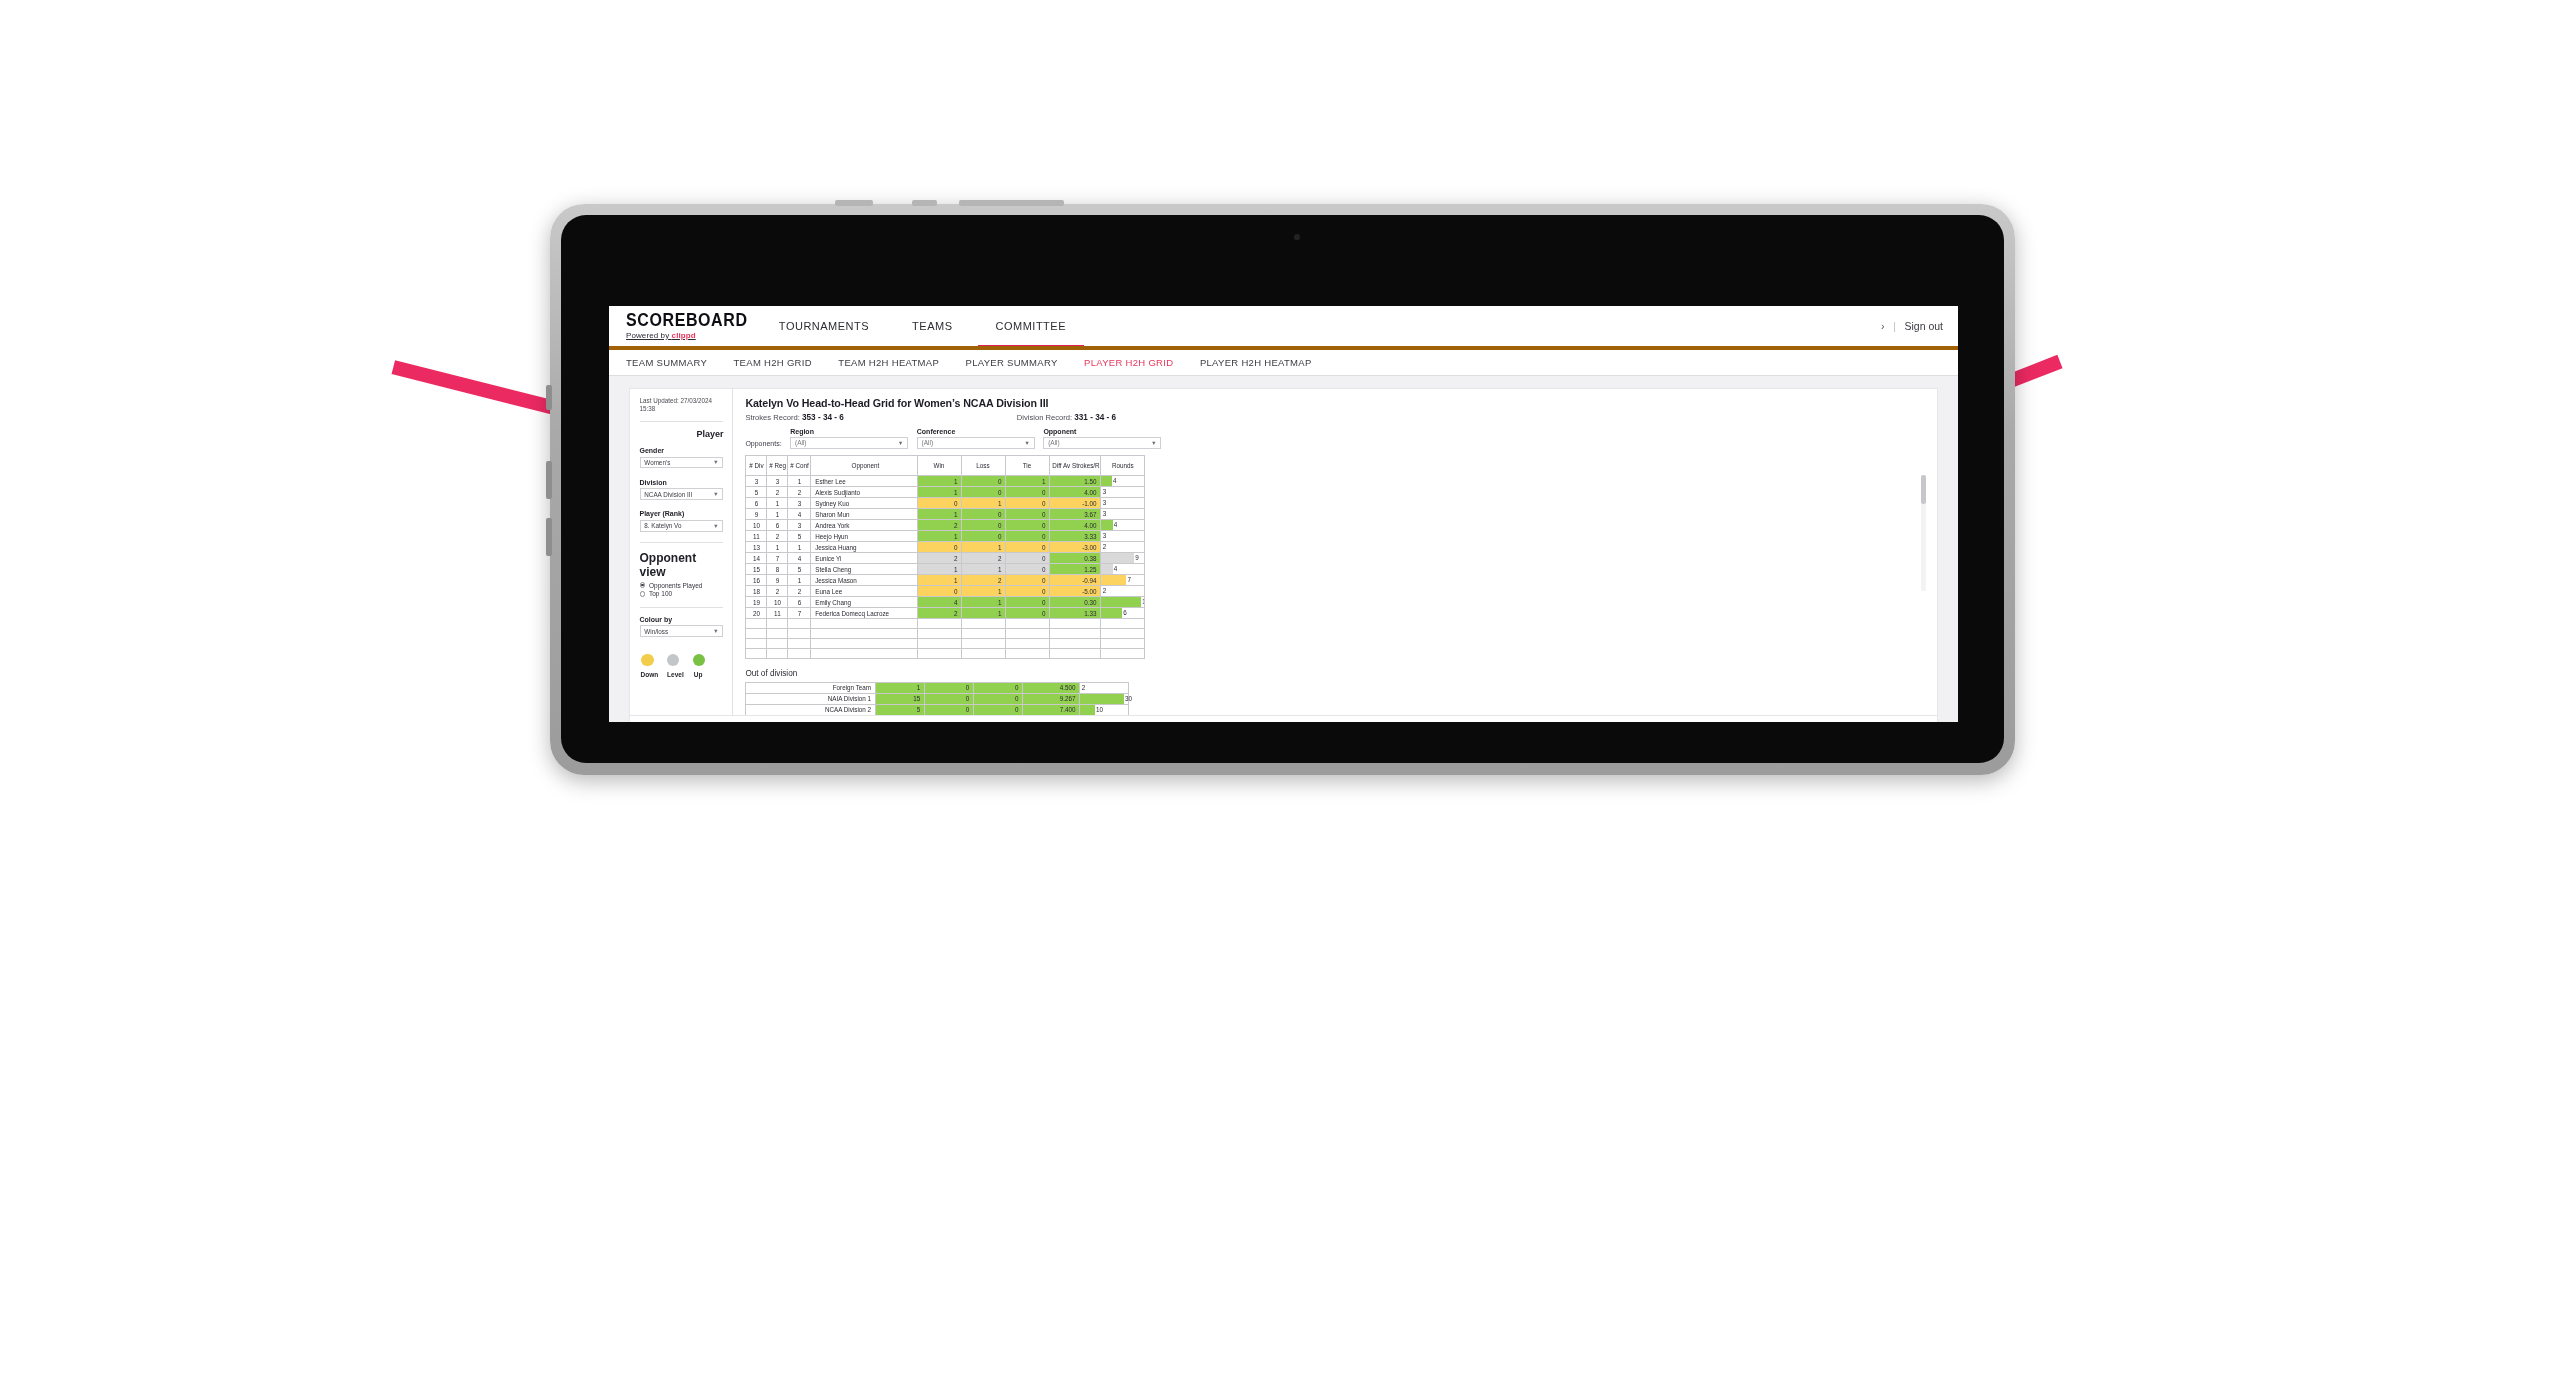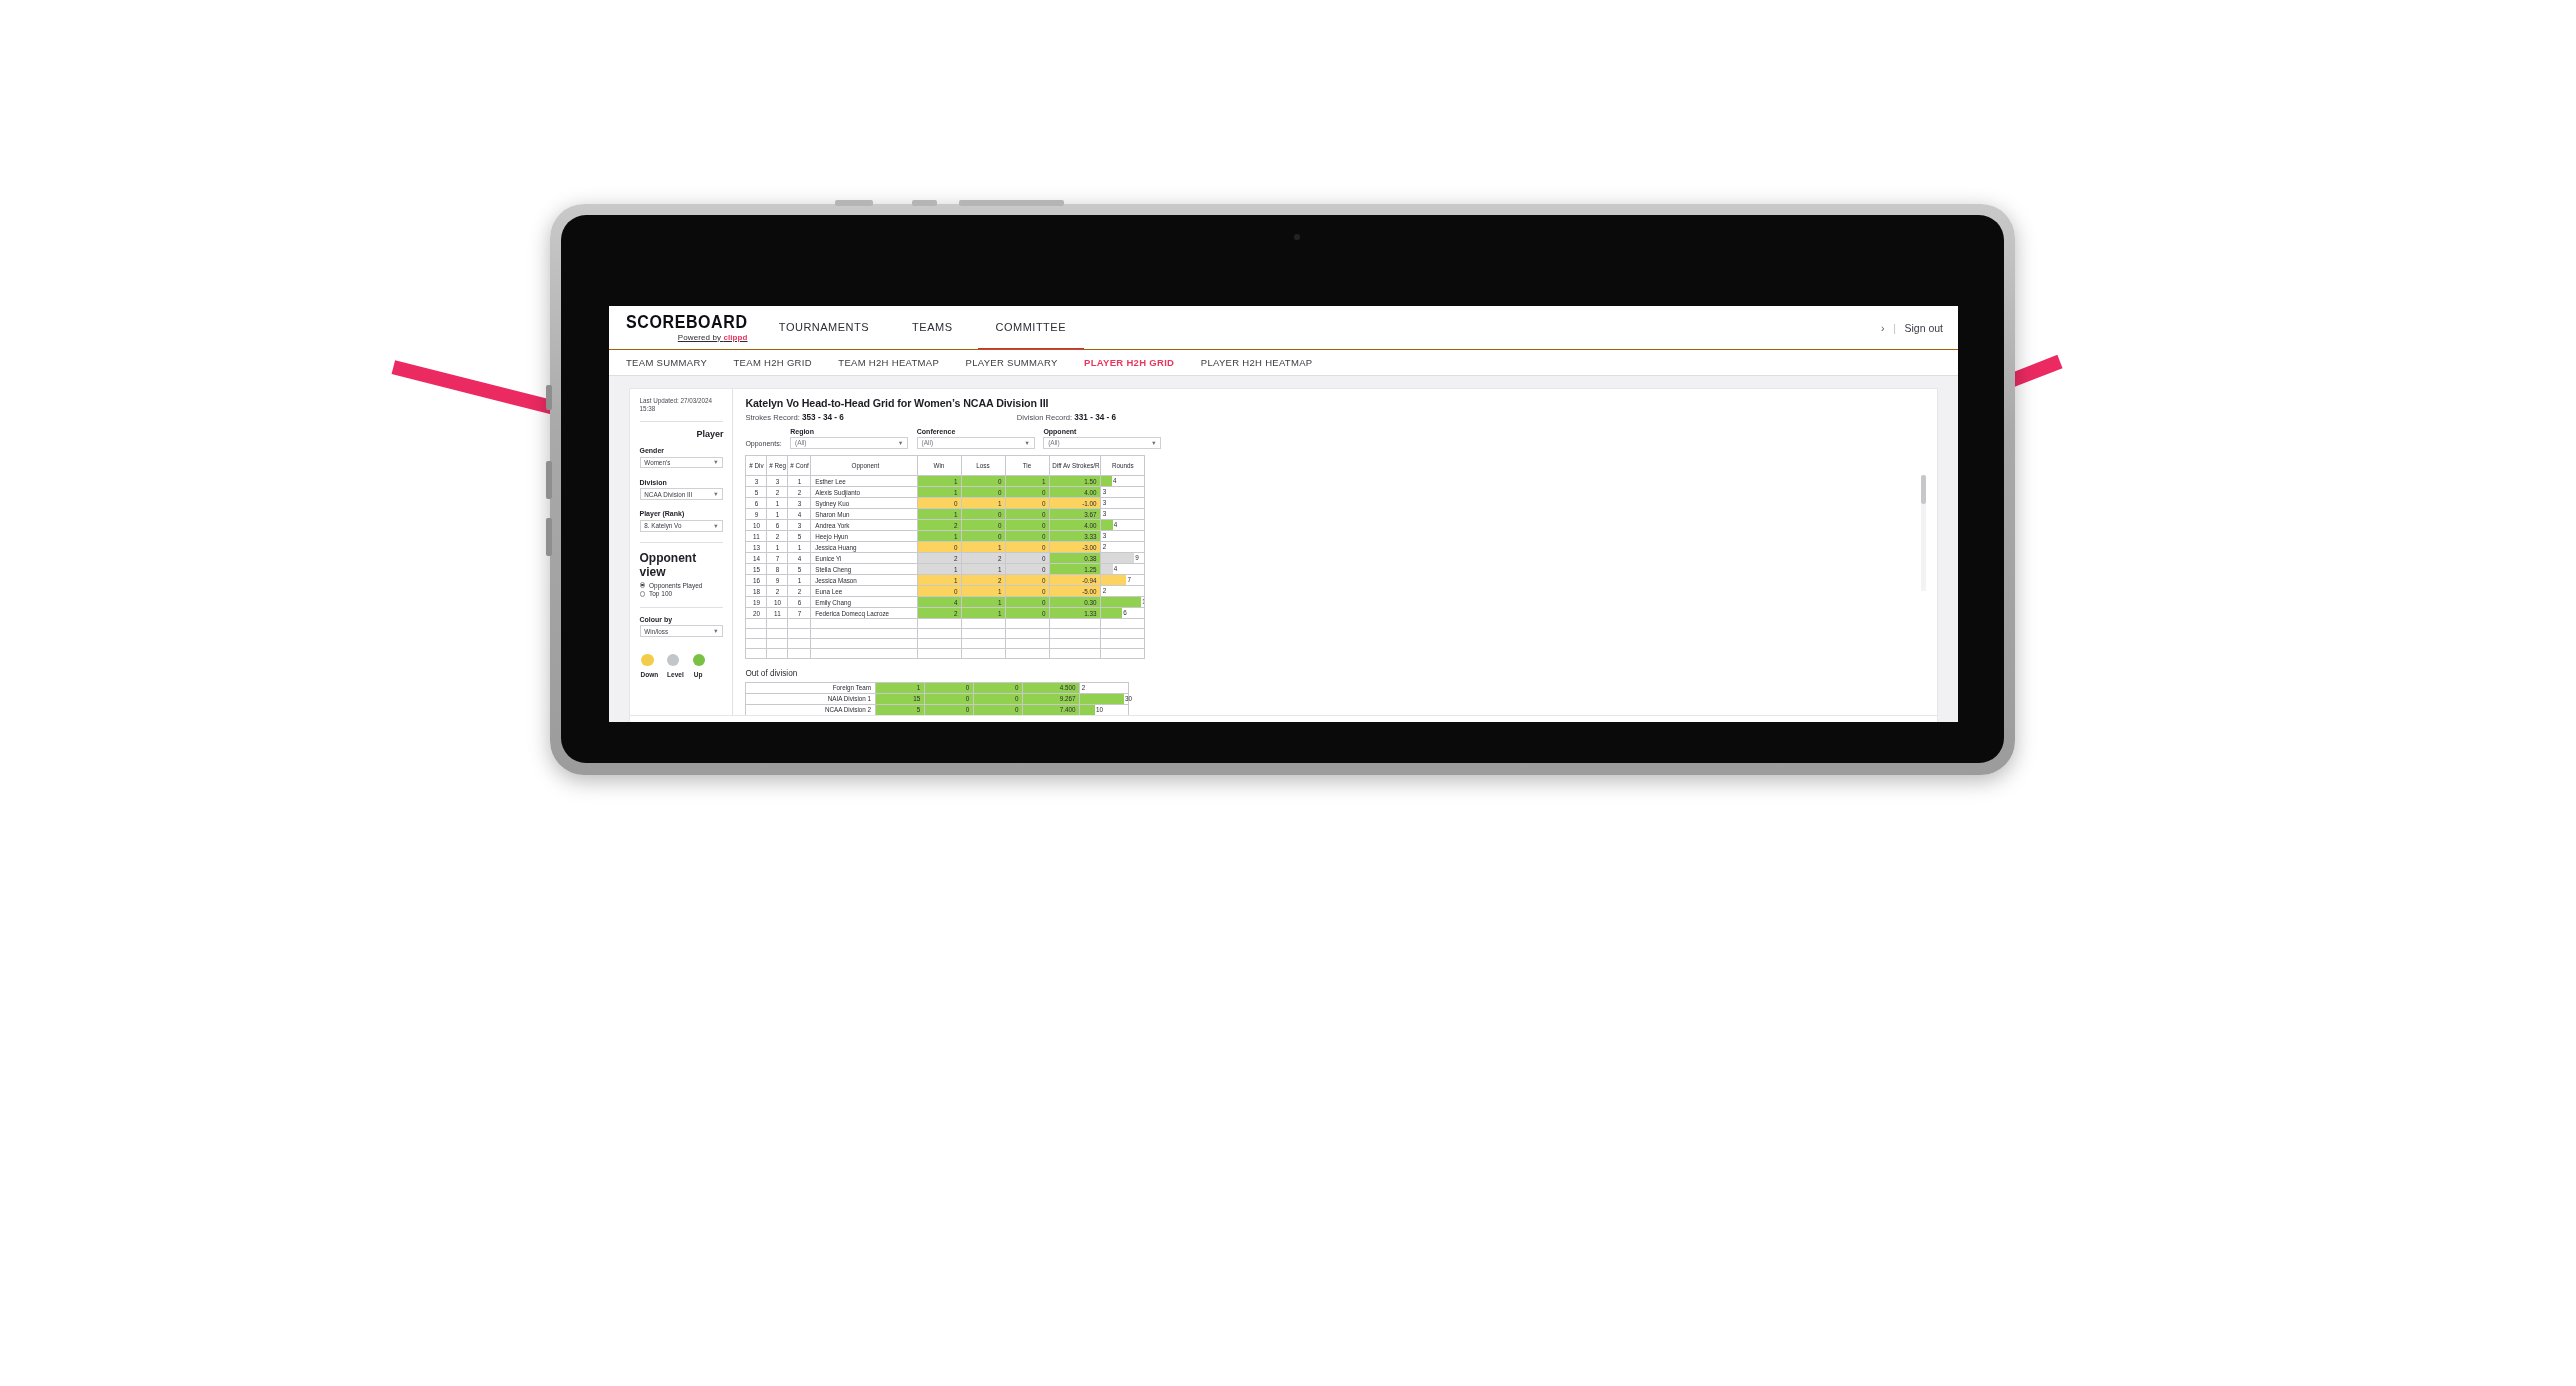--- a/index.html
+++ b/index.html
@@ -63,21 +63,21 @@
   #app {
     position:absolute; left: 609px; top: 306px;
     width: 1349px; height: 416px;
     background: #f1f1f3;
     overflow: hidden;
   }
 
   
   .topbar {
     height: 44px; background:#fff; display:flex; align-items:stretch;
-    border-bottom: 1px solid #a16207; position:relative;text-align:right;
+    border-bottom: 4px solid #a16207; position:relative;
   }
   .brand { display:flex; flex-direction:column; justify-content:center; padding: 0 13.3px 0 17px; }
   .brand-word {
     font-family:"Liberation Sans", sans-serif;
     font-weight: 800; font-size: 16px; letter-spacing: 0.6px;
     color:#0d0d14; line-height:1; transform: scaleY(1.18); transform-origin: left center;
   }
   .brand-sub { font-size: 8px; color:#2b2b33; margin-top: 3px; letter-spacing:0.1px;text-decoration:underline;}
   .brand-sub b { color:#e8365d; font-weight:700; }
   .topnav { display:flex; align-items:stretch;gap:7px; }
@@ -97,21 +97,21 @@
 
   
   .subnav {
     height: 26px; background:#fff; display:flex; align-items:center;
     border-bottom:1px solid #dedee2; padding-left: 17px; gap: 0;
   }
   .subnav-item {
     font-size: 9.5px; color:#3b3b42; letter-spacing:0.3px;
     padding: 0 17px 0 0; margin-right: 9.5px; cursor:pointer; white-space:nowrap;
   }
-  .subnav-item.active { color:#e8365d;font-weight:bold; }
+  .subnav-item.active { color:#e8365d; }
 
   
   .content {
     padding: 13.3px 21px 0 21px; height: calc(100% - 44px - 26px);
     background:#f1f1f3;
   }
   .sheet {
     background:#fff; width:100%; height: 349px; display:flex;
     box-shadow: 0 0 0 1px #e6e6e9;
     position:relative;

